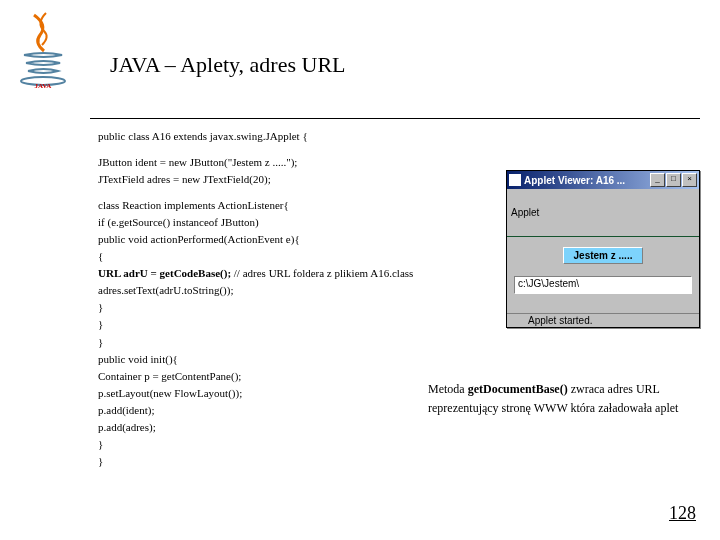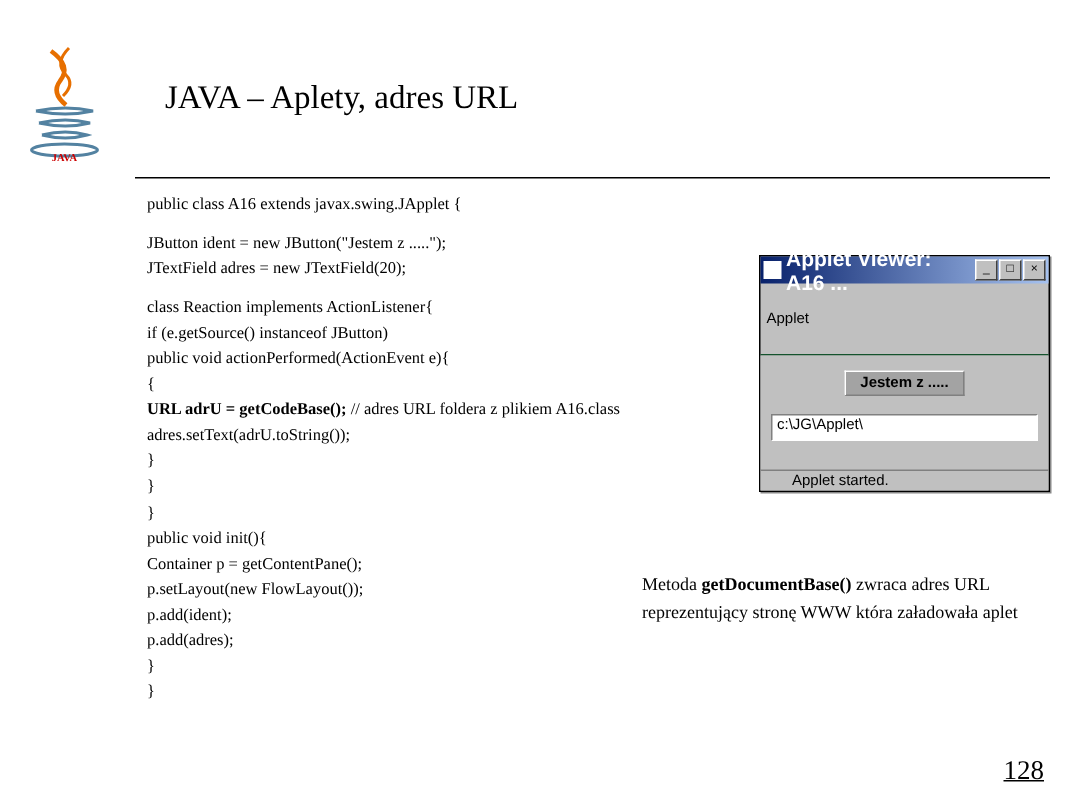--- a/index.html
+++ b/index.html
@@ -7,21 +7,21 @@
     padding: 0;
     font-family: "Times New Roman", serif;
     background: #fff;
     width: 720px;
     height: 540px;
     position: relative;
     overflow: hidden;
   }
   .logo {
     position: absolute;
-    top: 30px;
+    top: 11px;
     left: 14px;
     width: 58px;
     height: 78px;
   }
   .title {
     position: absolute;
     top: 40px;
     left: 110px;
     font-size: 22px;
     margin-top: 12px;
@@ -57,21 +57,21 @@
   }
   .titlebar {
     background: linear-gradient(to right, #08216b, #a6c2f0);
     color: #fff;
     display: flex;
     align-items: center;
     padding: 1px 2px;
     height: 16px;
   }
   .titlebar .tb-icon { width:12px; height:12px; background:#fff; margin-right:3px; display:inline-block; }
-  .titlebar .tb-title { flex:1; font-weight:bold; font-size:14px; }
+  .titlebar .tb-title { flex:1; font-weight:bold; font-size:10px; }
   .tb-btn {
     width:13px; height:12px;
     background:#c0c0c0;
     border:1px solid #fff;
     border-right-color:#404040;
     border-bottom-color:#404040;
     margin-left:1px;
     font-size:8px;
     line-height:10px;
     text-align:center;
@@ -84,21 +84,21 @@
   }
   .applet-body {
     background:#c0c0c0;
     padding: 10px 6px 6px 6px;
     min-height: 60px;
   }
   .swing-btn {
     display:block;
     margin: 0 auto 12px auto;
     padding: 2px 10px;
-    background:#a3a3a3;
+    background:#7dd3fc;
     border:1px solid #808080;
     border-top-color:#fff;
     border-left-color:#fff;
     font-size:10px;
     font-weight:bold;
   }
   .swing-field {
     display:block;
     width: 170px;
     margin: 0 auto;
@@ -181,21 +181,21 @@
   <div class="titlebar">
     <span class="tb-icon"></span>
     <span class="tb-title">Applet Viewer: A16 ...</span>
     <span class="tb-btn">_</span>
     <span class="tb-btn">□</span>
     <span class="tb-btn">×</span>
   </div>
   <div class="menu">Applet</div>
   <div class="applet-body">
     <button class="swing-btn">Jestem z .....</button>
-    <div class="swing-field">c:\JG\Applet\</div>
+    <div class="swing-field">c:\JG\Jestem\</div>
   </div>
   <div class="status">Applet started.</div>
 </div>
 
 <div class="note">
   <span>Metoda </span><span class="bold">getDocumentBase()</span><span> zwraca adres URL</span>
   <div>reprezentujący stronę WWW która załadowała aplet</div>
 </div>
 
 <div class="pagenum">128</div>

